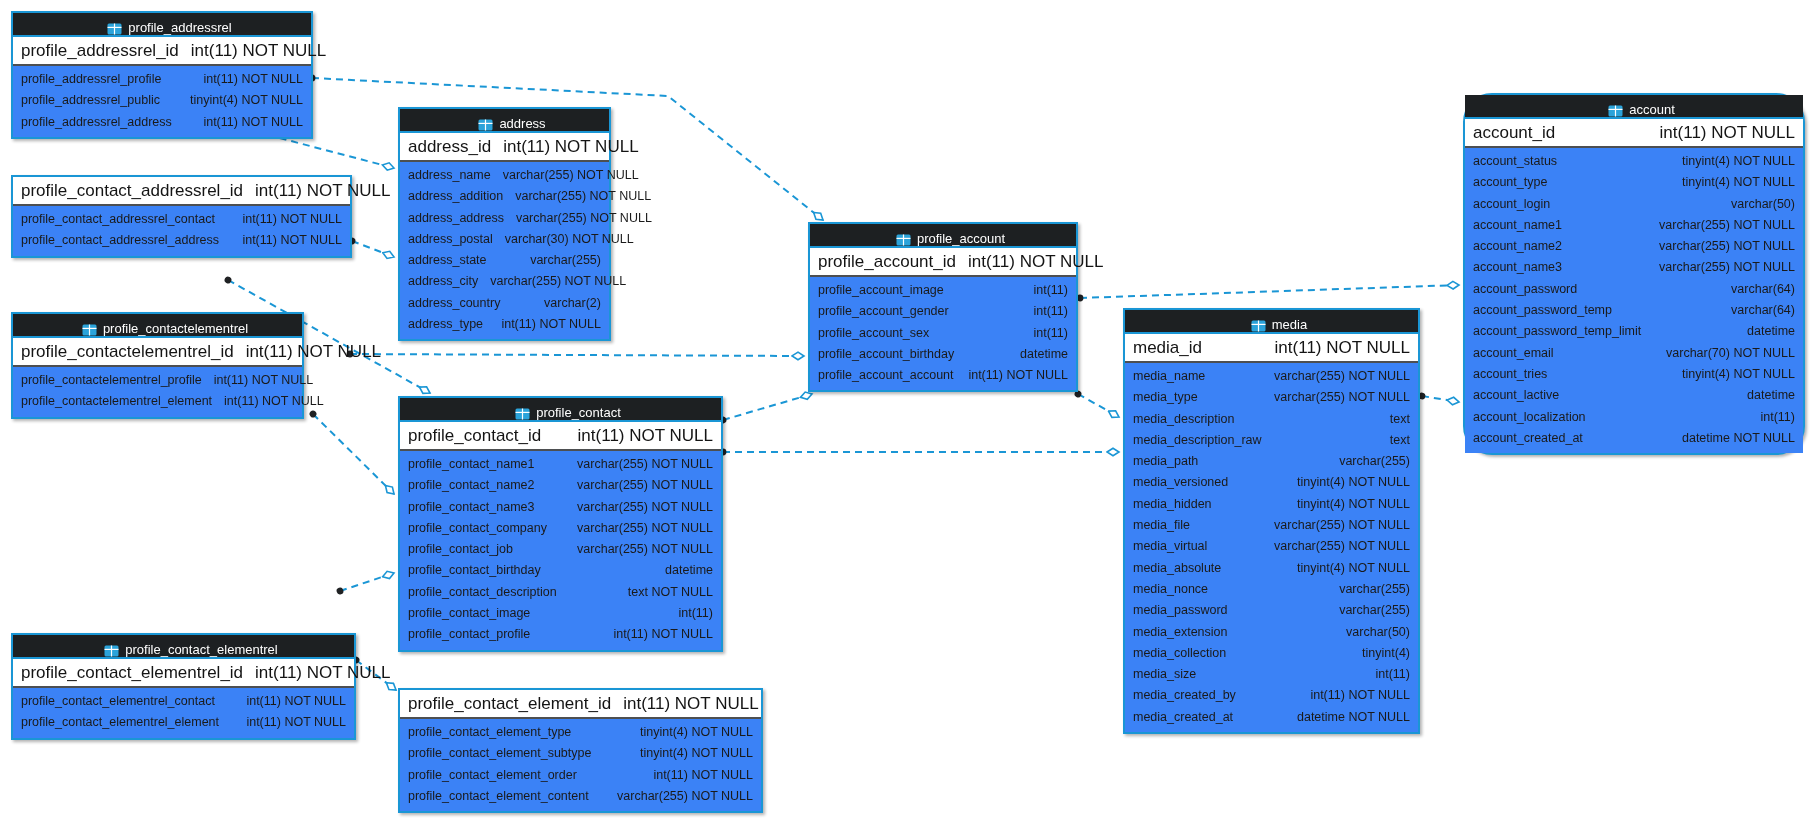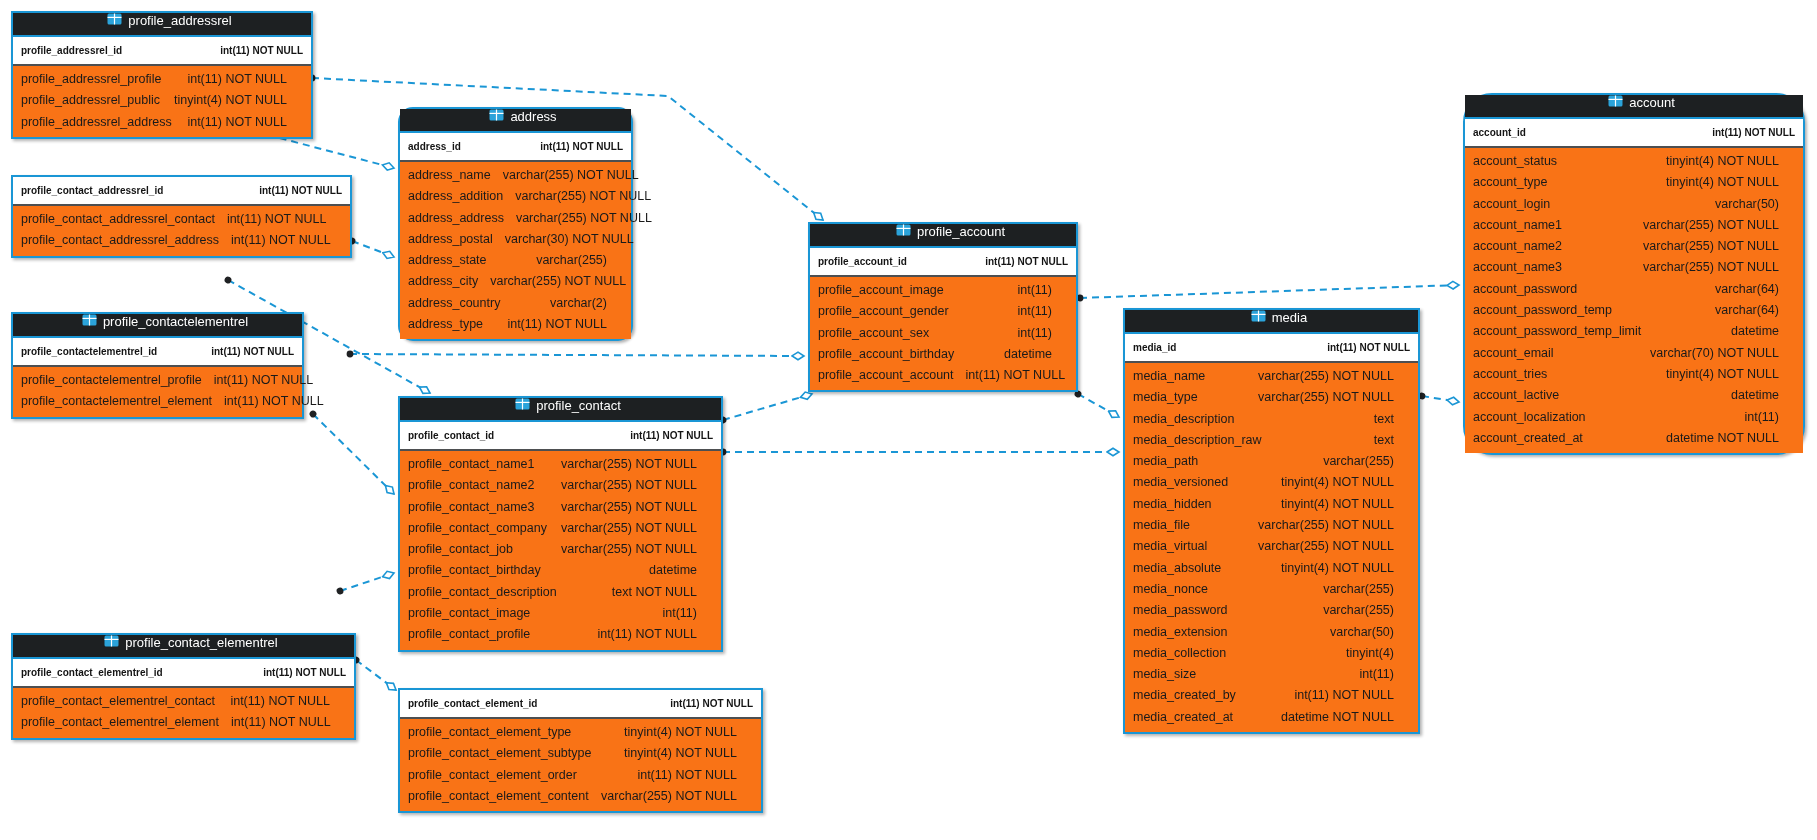--- a/index.html
+++ b/index.html
@@ -2,29 +2,29 @@
 <html><head>
 <meta charset="utf-8">
 <style>
   html,body{margin:0;padding:0;background:#ffffff;}
   body{font-family:"Liberation Sans","DejaVu Sans",sans-serif;}
   #canvas{position:relative;width:1817px;height:840px;background:#ffffff;overflow:hidden;}
   #rel-svg{position:absolute;left:0;top:0;z-index:1;}
   .rel-line{fill:none;stroke:#1a96d5;stroke-width:2;stroke-dasharray:7 5;}
   .db-table{position:absolute;z-index:2;border:2px solid #1a96d5;background:#fcfcfc;
             box-shadow:2px 2px 3px rgba(0,0,0,0.30);box-sizing:border-box;}
-  .tbl-header{background:#1d2022;color:#ffffff;height:22px;display:flex;align-items:flex-start;
+  .tbl-header{background:#1d2022;color:#ffffff;height:22px;display:flex;align-items:flex-end;
               justify-content:center;gap:6px;font-size:13px;border-bottom:2px solid #1a96d5;
               white-space:nowrap;padding-left:15px;}
   .tbl-icon{flex:0 0 auto;display:block;}
   .pk-row{background:#ffffff;display:flex;justify-content:space-between;gap:12px;
-          padding:4px 8px;font-size:10px;font-weight:bold;color:#141414;line-height:19px;
+          padding:4px 8px;font-size:17px;font-weight:normal;color:#141414;line-height:19px;
           white-space:nowrap;}
   .pk-sep{height:2px;background:#4d4f51;}
-  .tbl-body{background:#f97316;padding:3px 16px 4px 0;}
+  .tbl-body{background:#3b82f6;padding:3px 0 4px 0;}
   .col-row{display:flex;justify-content:space-between;gap:12px;padding:0 8px;
            font-size:12.5px;color:#1a1a1a;line-height:21.3px;white-space:nowrap;}
   .col-name{text-align:left;}
   .col-type{text-align:right;}
 </style>
 </head>
 <body>
 
 <div id="canvas" style="width: 1817px; height: 840px;">
     <svg id="rel-svg" width="1817" height="840">
@@ -139,21 +139,21 @@
         <div class="col-row">
           <span class="col-name">profile_contact_elementrel_contact</span>
           <span class="col-type">int(11) NOT NULL</span>
         </div>
         <div class="col-row">
           <span class="col-name">profile_contact_elementrel_element</span>
           <span class="col-type">int(11) NOT NULL</span>
         </div>
       </div>
     </div>
-    <div class="db-table" style="left: 398px; top: 107px; width: 235px; border-radius: 15px;">
+    <div class="db-table" style="left: 398px; top: 107px; width: 213px;">
       <div class="tbl-header">
         <svg class="tbl-icon" width="15" height="12" viewBox="0 0 15 12">
           <rect x="0.5" y="0.5" width="14" height="11" rx="1.5" fill="#2ba3da"></rect>
           <line x1="0.5" y1="4.4" x2="14.5" y2="4.4" stroke="#ffffff" stroke-width="1.2"></line>
           <line x1="7.5" y1="0.5" x2="7.5" y2="11.5" stroke="#ffffff" stroke-width="1.2"></line>
         </svg>
         <span>address</span>
       </div>
       <div class="pk-row">
         <span class="col-name">address_id</span>

